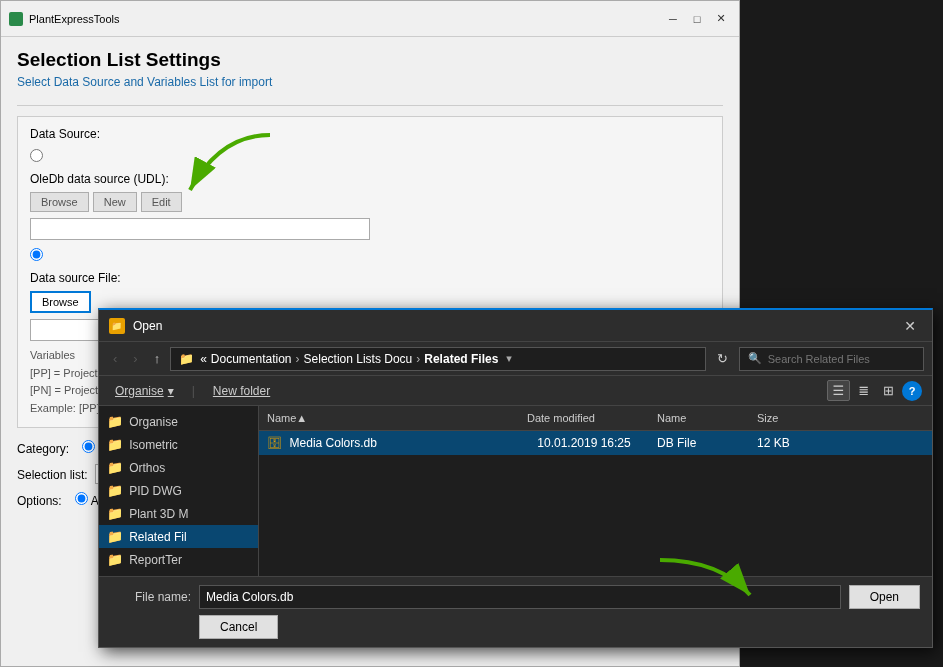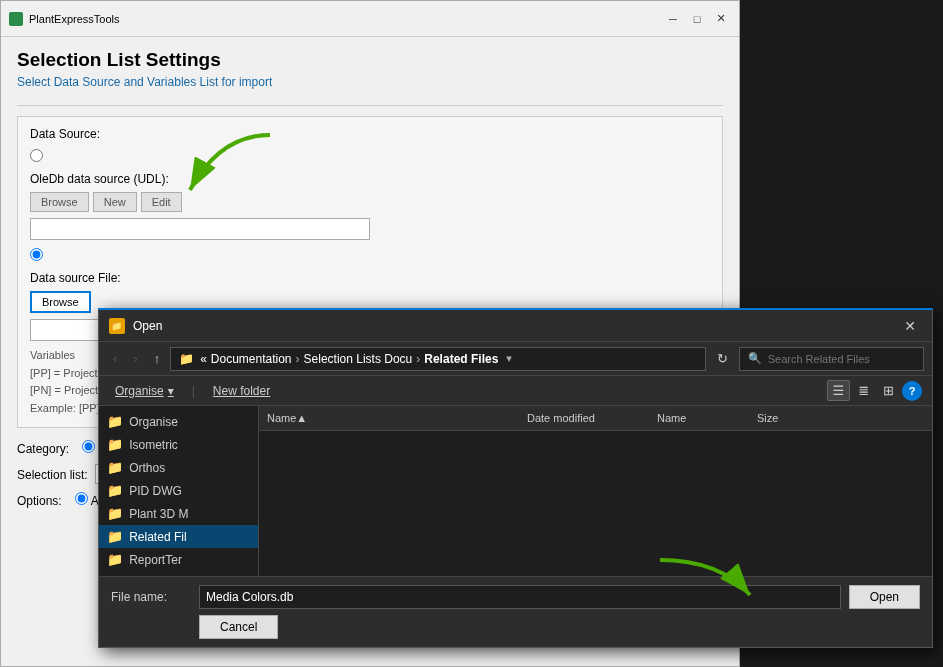--- a/index.html
+++ b/index.html
@@ -404,20 +404,21 @@
     }
     .bottom-row {
       display: flex;
       align-items: center;
       gap: 8px;
     }
     .bottom-label {
       color: #ccc;
       font-size: 12px;
       width: 80px;
+      text-align: right;
     }
     .filename-input {
       flex: 1;
       background: #1e1e1e;
       border: 1px solid #555;
       color: #fff;
       font-size: 12px;
       height: 24px;
       padding: 0 6px;
       outline: none;
@@ -651,20 +652,29 @@
           <span>Date modified</span>
         </div>
         <div class="col-header col-type">
           <span>Name</span>
         </div>
         <div class="col-header col-size">
           <span>Size</span>
         </div>
       </div>
 
+      <div class="file-row selected">
+        <div class="file-cell col-name">
+          <span class="file-icon file-icon-db">🗄</span>
+          <span>Media Colors.db</span>
+        </div>
+        <div class="file-cell col-date">10.01.2019 16:25</div>
+        <div class="file-cell col-type">DB File</div>
+        <div class="file-cell col-size">12 KB</div>
+      </div>
     </div>
   </div>
 
   <div class="dialog-bottom">
     <div class="bottom-row">
       <span class="bottom-label">File name:</span>
       <input class="filename-input" type="text" value="Media Colors.db" style="">
       <button class="dialog-action-btn">Open</button>
     </div>
     <div class="bottom-row">

